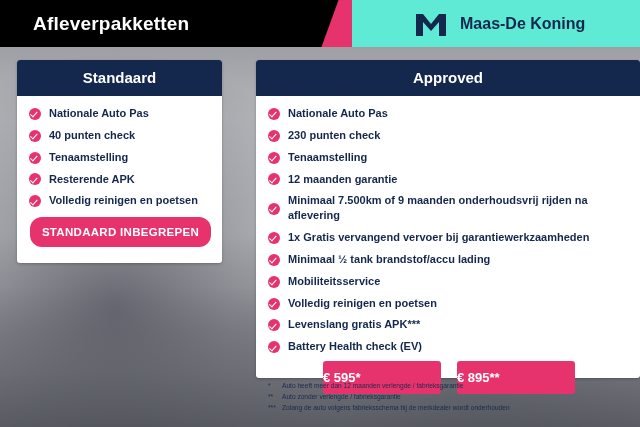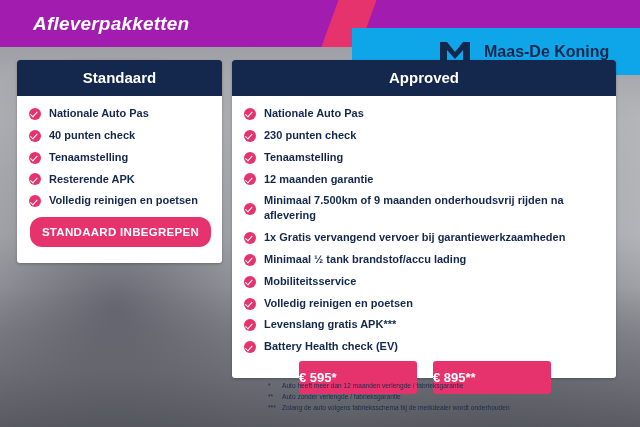--- a/index.html
+++ b/index.html
@@ -37,24 +37,23 @@
     height: 140px;
     background: linear-gradient(to bottom, rgba(120,122,130,0) 0%, rgba(90,92,100,0.55) 60%, rgba(70,72,80,0.7) 100%);
   }
 
   
   .topbar {
     position: absolute;
     top: 0; left: 0;
     width: 640px;
     height: 47px;
-    background: #a21caf;
+    background: #000000;
     display: flex;
     align-items: center;
-    font-style: italic;
   }
   .topbar-title {
     color: #ffffff;
     font-size: 19px;
     font-weight: bold;
     letter-spacing: 0.2px;
     padding-left: 33px;
   }
   .topbar-accent {
     position: absolute;
@@ -64,27 +63,26 @@
     height: 47px;
     background: #e6336e;
     transform: skewX(-20deg);
   }
   .topbar-right {
     position: absolute;
     top: 0;
     left: 352px;
     width: 288px;
     height: 47px;
-    background: #0ea5e9;
+    background: #5eead4;
     display: flex;
     align-items: center;
     gap: 12px;
-    padding-left: 86px;
+    padding-left: 62px;
     box-sizing: border-box;
-    margin-top: 28px;
   }
   .brand-mark {
     width: 34px;
     height: 28px;
     flex: none;
   }
   .brand-name {
     color: #14274d;
     font-size: 16px;
     font-weight: bold;
@@ -98,21 +96,21 @@
     border-radius: 3px;
     box-shadow: 0 1px 3px rgba(0,0,0,0.25);
   }
   .card-standard {
     left: 17px;
     top: 60px;
     width: 205px;
     height: 203px;
   }
   .card-approved {
-    left: 232px;
+    left: 256px;
     top: 60px;
     width: 384px;
     height: 318px;
   }
   .card-head {
     background: #14274d;
     color: #ffffff;
     text-align: center;
     font-size: 15px;
     font-weight: bold;

